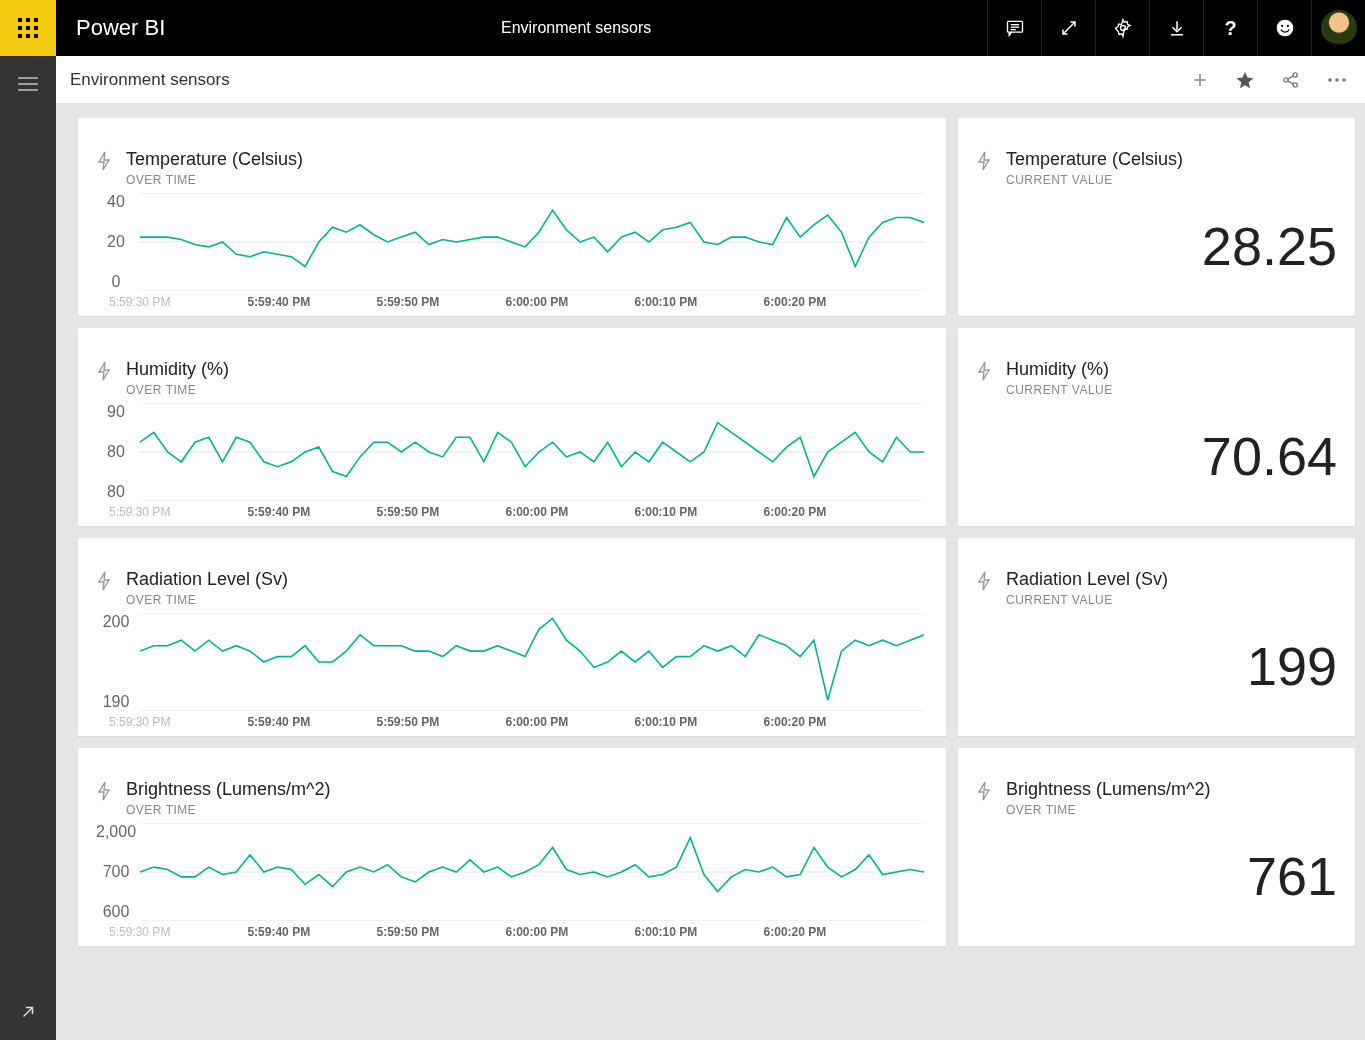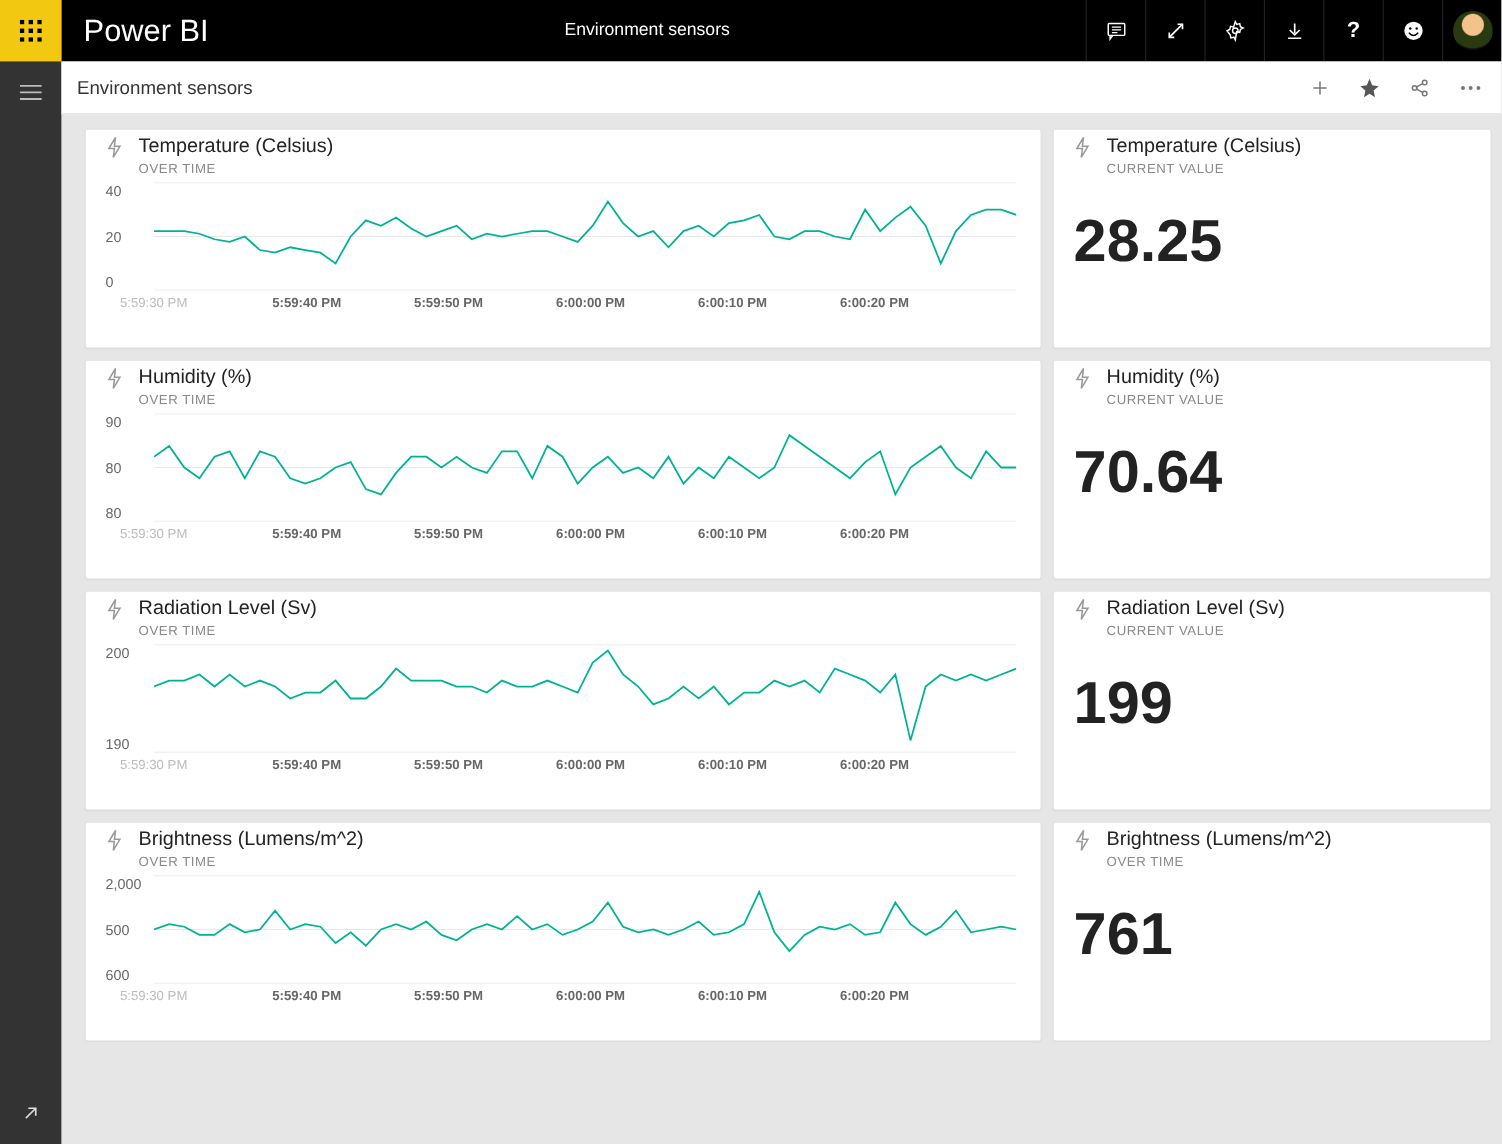--- a/index.html
+++ b/index.html
@@ -17,21 +17,21 @@
   display: flex;
   align-items: center;
 }
 .app-launcher {
   width: 56px; height: 56px;
   background: #f2c811;
   display: flex; align-items: center; justify-content: center;
   cursor: pointer;
 }
 .brand {
-  font-size: 28px; font-weight: 300;
+  font-size: 22px; font-weight: 300;
   padding-left: 20px;
   flex: 0 0 auto;
 }
 .doc-title {
   flex: 1;
   text-align: center;
   font-size: 16px;
   font-weight: 400;
 }
 .top-actions { display: flex; height: 56px; }
@@ -78,40 +78,40 @@
   padding: 14px 10px 10px 22px;
   overflow: hidden;
 }
 .row {
   display: flex; gap: 12px; margin-bottom: 12px;
 }
 .tile {
   background: #fff;
   border-radius: 2px;
   box-shadow: 0 1px 2px rgba(0,0,0,0.06);
-  padding: 4px 18px 10px 18px;
+  padding: 31px 18px 10px 18px;
   position: relative;
 }
 .tile.chart { flex: 0 0 868px; height: 198px; }
 .tile.value { flex: 1; height: 198px; }
 .tile-head { display: flex; align-items: flex-start; gap: 14px; margin-bottom: 6px; }
 .bolt { color: #888; flex: 0 0 auto; margin-top: 2px; }
 .titles { display: flex; flex-direction: column; }
 .t-title { font-size: 18px; font-weight: 400; color: #222; }
 .t-sub { font-size: 12px; color: #888; letter-spacing: 0.5px; margin-top: 3px; }
 .big-num {
-  font-size: 54px; font-weight: 700; color: #222;
-  text-align: left; margin-top: 28px;
+  font-size: 54px; font-weight: 400; color: #222;
+  text-align: right; margin-top: 28px;
 }
 .chart-body { position: relative; height: 120px; margin-left: 0px; }
 .y-axis {
   position: absolute; left: 0; top: 0; bottom: 22px;
   width: 40px;
   display: flex; flex-direction: column; justify-content: space-between;
-  font-size: 13px; color: #666; text-align: left;
+  font-size: 16px; color: #666; text-align: center;
 }
 .plot {
   position: absolute; left: 44px; right: 4px; top: 0; bottom: 22px;
 }
 .plot svg { width: 100%; height: 100%; display:block; }
 .gridline { stroke: #e8e8e8; stroke-width: 1; }
 .series { stroke: #00b294; stroke-width: 1.6; fill: none; }
 .x-axis {
   position: absolute; left: 13px; right: 4px; bottom: 0; height: 18px;
   font-size: 12px; color: #666;
@@ -398,21 +398,21 @@
                   <path d="M9 1L3 11h5l-1 8 6-10H8z"></path>
                 </svg></span>
             <div class="titles">
               <div class="t-title">Brightness (Lumens/m^2)</div>
               <div class="t-sub">OVER TIME</div>
             </div>
           </div>
           <div class="chart-body">
             <div class="y-axis">
                 <div>2,000</div>
-                <div>500</div>
+                <div>700</div>
                 <div>600</div>
               </div>
             <div class="plot">
                 <svg viewBox="0 0 780 98" preserveAspectRatio="none">
                   <line class="gridline" x1="0" y1="0" x2="780" y2="0"></line>
                   <line class="gridline" x1="0" y1="49" x2="780" y2="49"></line>
                   <line class="gridline" x1="0" y1="98" x2="780" y2="98"></line>
                   <path class="series" d="M0.0,49.0 L13.7,44.1 L27.4,46.5 L41.1,53.9 L54.7,53.9 L68.4,44.1 L82.1,51.5 L95.8,49.0 L109.5,31.8 L123.2,49.0 L136.8,44.1 L150.5,46.5 L164.2,61.3 L177.9,51.5 L191.6,63.7 L205.3,49.0 L218.9,44.1 L232.6,49.0 L246.3,41.7 L260.0,53.9 L273.7,58.8 L287.4,49.0 L301.1,44.1 L314.7,49.0 L328.4,36.8 L342.1,49.0 L355.8,44.1 L369.5,53.9 L383.2,49.0 L396.8,41.7 L410.5,24.5 L424.2,46.5 L437.9,51.5 L451.6,49.0 L465.3,53.9 L478.9,49.0 L492.6,41.7 L506.3,53.9 L520.0,51.5 L533.7,44.1 L547.4,14.7 L561.1,51.5 L574.7,68.6 L588.4,53.9 L602.1,46.5 L615.8,49.0 L629.5,44.1 L643.2,53.9 L656.8,51.5 L670.5,24.5 L684.2,44.1 L697.9,53.9 L711.6,46.5 L725.3,31.8 L738.9,51.5 L752.6,49.0 L766.3,46.5 L780.0,49.0 "></path>
                 </svg>
               </div>

